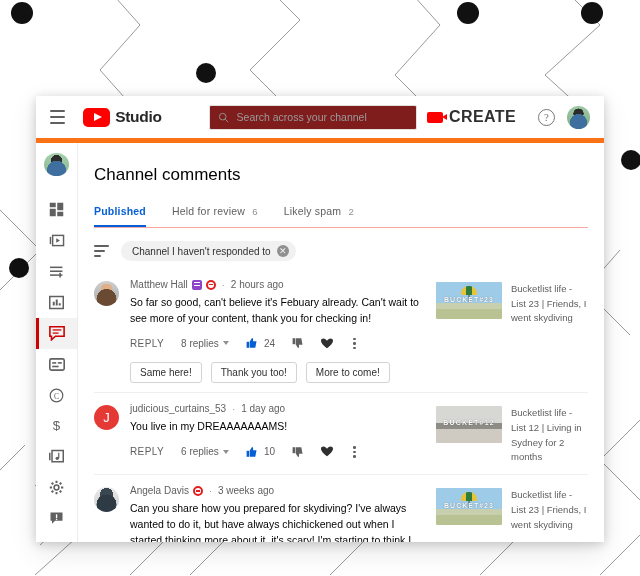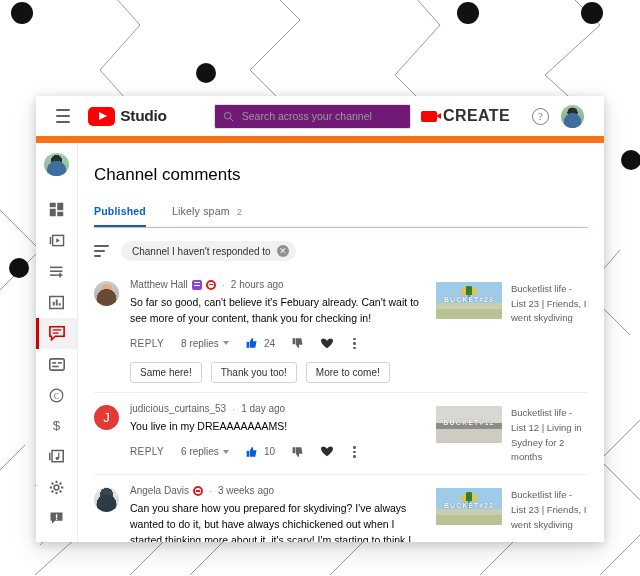--- a/index.html
+++ b/index.html
@@ -16,37 +16,37 @@
   .window {
     position:absolute; left:36px; top:96px; width:568px; height:446px;
     background:#ffffff; z-index:2;
     box-shadow:0 2px 10px rgba(0,0,0,.18), 0 10px 26px rgba(0,0,0,.10);
     overflow:hidden;
     display:flex; flex-direction:column;
   }
   
   .topbar {
     height:47px; flex:0 0 47px; background:#fff;
-    border-bottom:7px solid #f97316;
-    display:flex; align-items:center; padding:0 20px;
+    border-bottom:5px solid #f97316;
+    display:flex; align-items:center; padding:0 14px;
   }
   .hamburger { width:18px; height:14px; display:flex; flex-direction:column;
                justify-content:space-between; margin-right:18px; cursor:pointer; }
   .hamburger i { display:block; height:2px; background:#606060; border-radius:1px; }
   .brand { display:flex; align-items:center; gap:5px; }
   .yt-logo { width:27px; height:19px; background:#ff0000; border-radius:5px;
              display:flex; align-items:center; justify-content:center; }
   .yt-logo::after { content:""; width:0;height:0;
      border-left:8px solid #fff; border-top:4.5px solid transparent;
      border-bottom:4.5px solid transparent; margin-left:2px; }
   .brand-name { font-size:15.5px; font-weight:700; color:#282828; letter-spacing:-0.3px; }
   .searchbox {
     margin-left:47px; width:244px; height:25px; border:1px solid #e0e0e0;
     border-radius:2px; display:flex; align-items:center; padding:0 8px; gap:8px;
-    background:#701a75;
+    background:#7f1d1d;
   }
   .search-ph { font-size:10.5px; color:#9a9a9a; }
   .topbar-right { margin-left:auto; display:flex; align-items:center; gap:12px; }
   .create-btn {
     display:flex; align-items:center; gap:6px; padding:4px 9px;
     border:1px solid transparent; cursor:pointer;
   }
   .cam {
     width:16px; height:11px; background:#ff0000; border-radius:2px; position:relative;
   }
@@ -355,20 +355,24 @@
 
     <div class="content">
 
       <h1 class="page-title">Channel comments</h1>
 
       <div class="tabs">
         <div class="tab active">
           <span>Published</span>
         </div>
         <div class="tab">
+          <span>Held for review</span>
+          <span class="cnt">6</span>
+        </div>
+        <div class="tab">
           <span>Likely spam</span>
           <span class="cnt">2</span>
         </div>
       </div>
 
       <div class="filter-row">
         <div class="filter-icon">
             <i></i>
             <i></i>
             <i></i>

